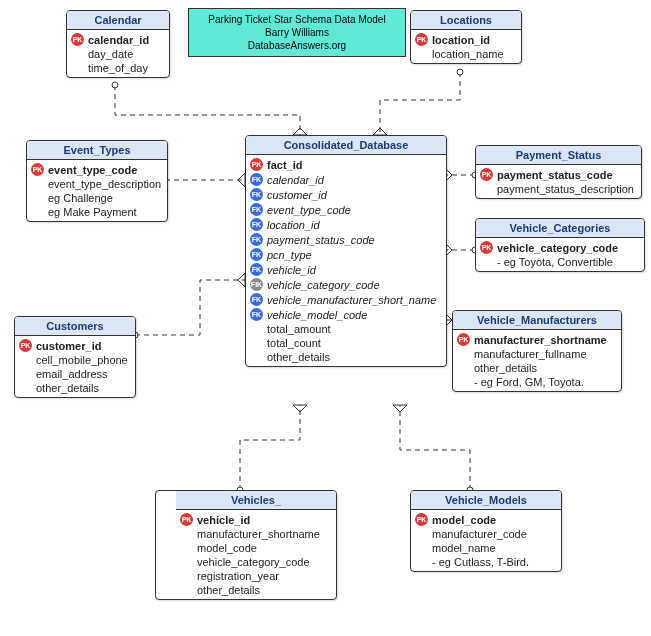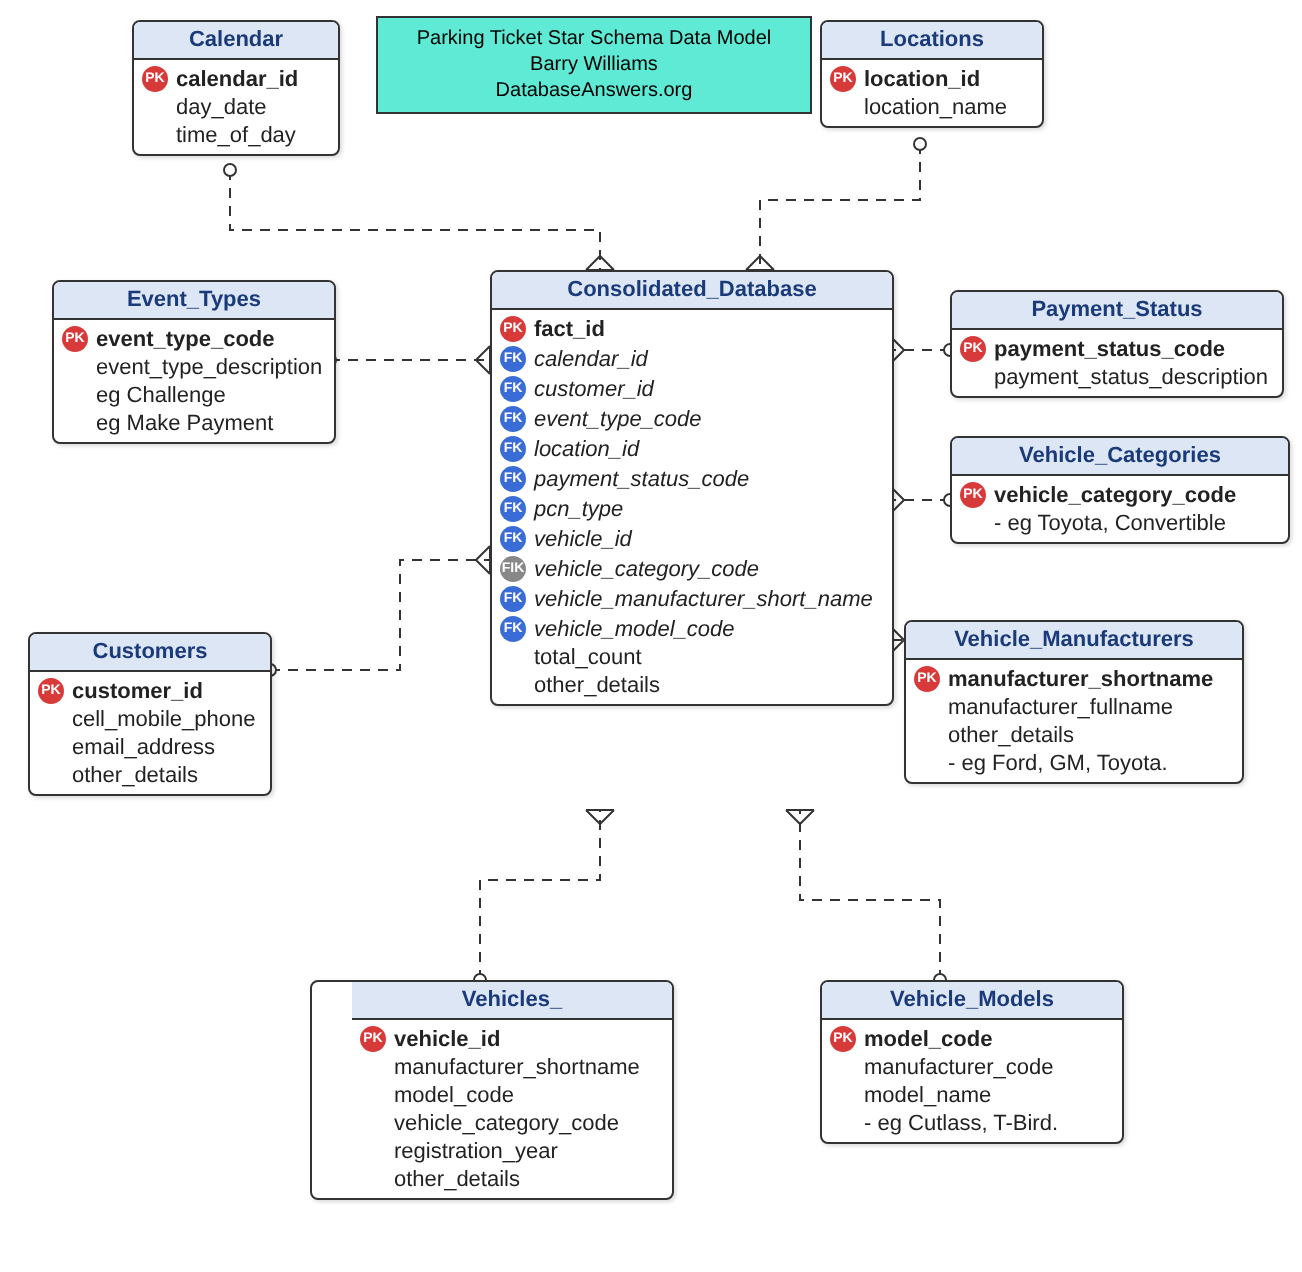--- a/index.html
+++ b/index.html
@@ -226,20 +226,24 @@
       <div class="attr-row">
         <span class="key-badge fk">FK</span>
         <span class="attr-label italic">vehicle_manufacturer_short_name</span>
       </div>
       <div class="attr-row">
         <span class="key-badge fk">FK</span>
         <span class="attr-label italic">vehicle_model_code</span>
       </div>
       <div class="attr-row">
         <span class="no-key"></span>
+        <span class="attr-label">total_amount</span>
+      </div>
+      <div class="attr-row">
+        <span class="no-key"></span>
         <span class="attr-label">total_count</span>
       </div>
       <div class="attr-row">
         <span class="no-key"></span>
         <span class="attr-label">other_details</span>
       </div>
     </div>
 </div>
 
 <div class="entity" style="left:475px; top:145px; width:165px;">

